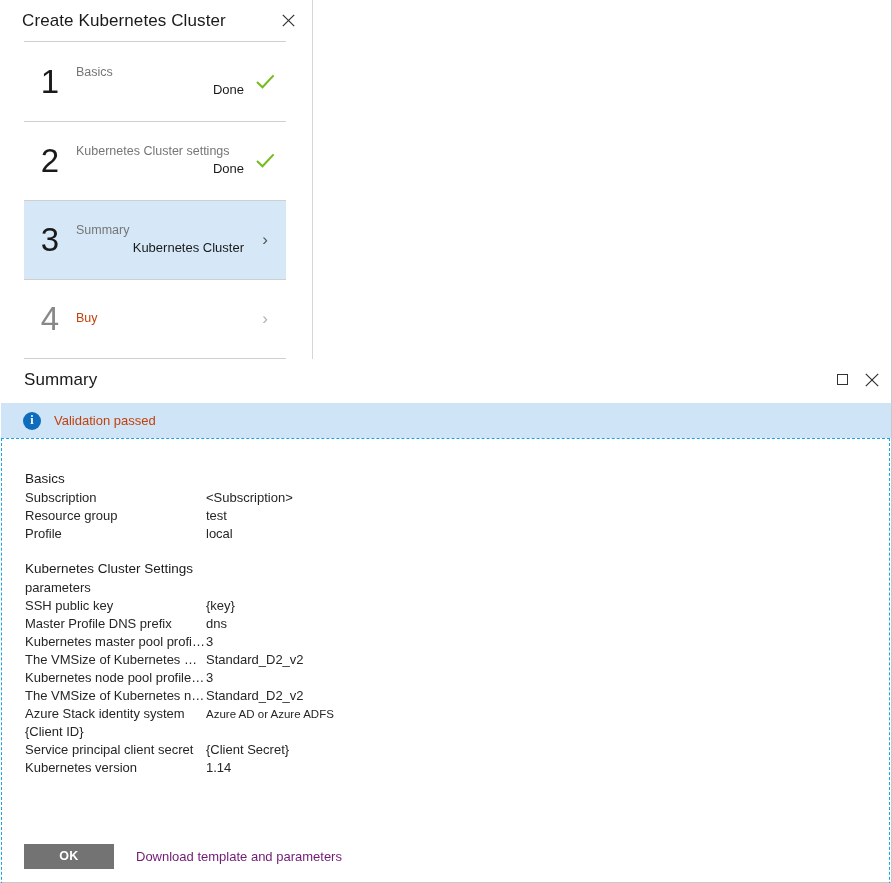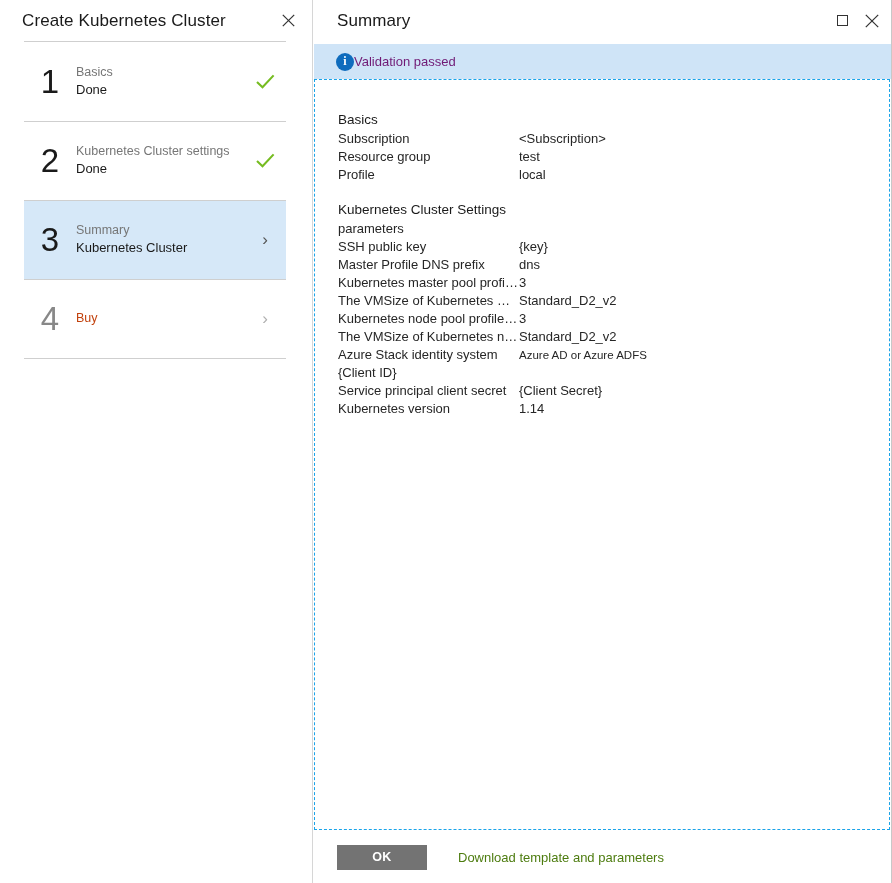--- a/index.html
+++ b/index.html
@@ -16,20 +16,21 @@
   }
   .window {
     position: relative;
     width: 892px;
     height: 883px;
     background: #ffffff;
     box-sizing: border-box;
     border-right: 1px solid #c8c8c8;
     border-bottom: 1px solid #c8c8c8;
     display: flex;
+    flex-direction: column;
   }
 
   
   .wizard-panel {
     position: relative;
     width: 313px;
     height: 883px;
     background: #ffffff;
     flex: 0 0 313px;
     box-sizing: border-box;
@@ -114,20 +115,21 @@
     justify-content: center;
     line-height: 1.45;
   }
   .step-label {
     font-size: 12.5px;
     color: #767676;
   }
   .step-sub {
     font-size: 13px;
     color: #1a1a1a;
+    text-align: right;
   }
   .step.disabled .step-label { color: #c2410c; }
   .step-status {
     width: 42px;
     flex: 0 0 42px;
     display: flex;
     align-items: center;
     justify-content: center;
   }
   .chev {
@@ -204,22 +206,23 @@
     color: #ffffff;
     font-size: 12px;
     font-weight: bold;
     font-family: "Liberation Serif", serif;
     display: flex;
     align-items: center;
     justify-content: center;
     flex: 0 0 18px;
   }
   .banner-text {
+    margin-left: 13px;
     font-size: 13px;
-    color: #701a75;
+    color: #c2410c;
   }
 
   .dashed-region {
     position: absolute;
     left: 1px;
     top: 79px;
     right: 1px;
     height: 751px;
     border: 1px dashed #1aa3e8;
     box-sizing: border-box;
@@ -284,23 +287,23 @@
     font-weight: bold;
     border: none;
     display: flex;
     align-items: center;
     justify-content: center;
     cursor: pointer;
     font-family: "Liberation Sans", sans-serif;
     letter-spacing: .3px;
   }
   .download-link {
-    margin-left: 31px;
+    margin-left: 22px;
     font-size: 13px;
-    color: #4d7c0f;
+    color: #701a75;
     text-decoration: none;
     cursor: pointer;
   }
 </style>
 </head>
 <body>
 
 <div class="window">
 
   <div class="wizard-panel">

